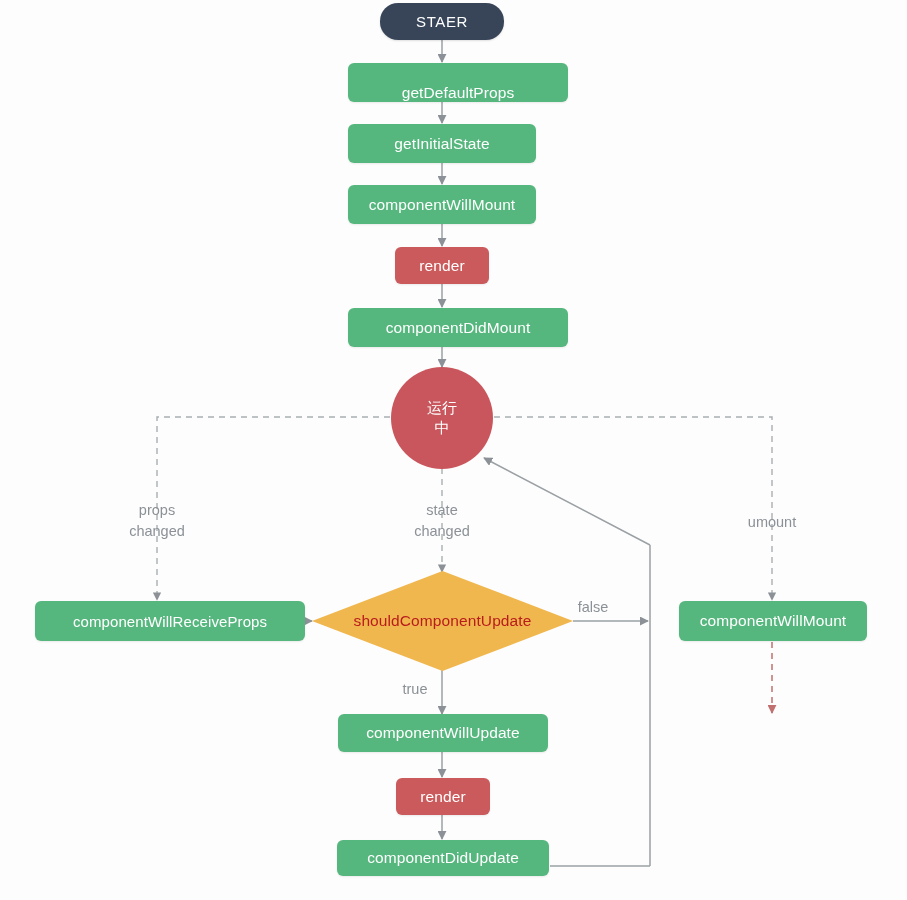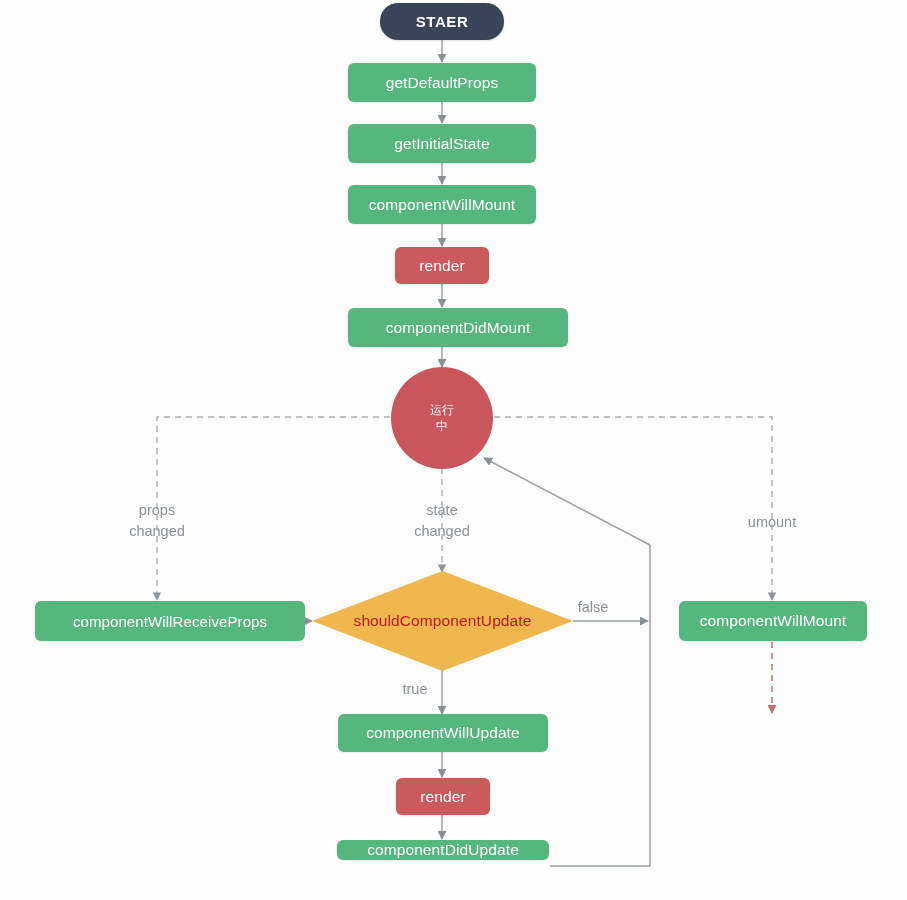--- a/index.html
+++ b/index.html
@@ -34,40 +34,40 @@
     align-items: center;
     justify-content: center;
     text-align: center;
     color: #ffffff;
     letter-spacing: 0.1px;
   }
   .n-start {
     background: #384559;
     border-radius: 18px;
     font-size: 15px;
-    font-weight: 700;
+    font-weight: 400;
     letter-spacing: 0.6px;
     box-shadow: 0 1px 2px rgba(0,0,0,0.12);
   }
   .n-green {
     background: #56b77e;
     border-radius: 6px;
     font-size: 15.5px;
     box-shadow: 0 1px 2px rgba(0,0,0,0.08);
   }
   .n-red {
     background: #ca5a5c;
     border-radius: 6px;
     font-size: 15.5px;
     box-shadow: 0 1px 2px rgba(0,0,0,0.08);
   }
   .n-circle {
     background: #c9565c;
     border-radius: 50%;
-    font-size: 12px;
+    font-size: 15px;
     line-height: 1.35;
     flex-direction: column;
   }
   .n-circle span { display: block; }
   .n-diamond {
     font-size: 15.5px;
     color: #b91c1c;
     background: transparent;
   }
   .diamond-shape {
@@ -138,21 +138,21 @@
     <line x1="442" y1="752" x2="442" y2="777" stroke="#9aa0a4" stroke-width="1.5" marker-end="url(#arrow)"></line>
     <line x1="442" y1="815" x2="442" y2="839" stroke="#9aa0a4" stroke-width="1.5" marker-end="url(#arrow)"></line>
 
     <line x1="772" y1="642" x2="772" y2="713" stroke="#c0706f" stroke-width="1.5" stroke-dasharray="6,5" marker-end="url(#arrowred)"></line>
   </svg>
 
   <div class="node n-start" style="left:380px; top:3px; width:124px; height:37px;">
     <span>STAER</span>
   </div>
 
-  <div class="node n-green" style="left:348px; top:63px; width:188px; height:39px;">
+  <div class="node n-green" style="left:348px; top:63px; width:220px; height:39px;align-items:flex-end;">
     <span>getDefaultProps</span>
   </div>
 
   <div class="node n-green" style="left:348px; top:124px; width:188px; height:39px;">
     <span>getInitialState</span>
   </div>
 
   <div class="node n-green" style="left:348px; top:185px; width:188px; height:39px;">
     <span>componentWillMount</span>
   </div>
@@ -196,18 +196,18 @@
   </div>
 
   <div class="node n-green" style="left:338px; top:714px; width:210px; height:38px;">
     <span>componentWillUpdate</span>
   </div>
 
   <div class="node n-red" style="left:396px; top:778px; width:94px; height:37px;">
     <span>render</span>
   </div>
 
-  <div class="node n-green" style="left:337px; top:840px; width:212px; height:20px;">
+  <div class="node n-green" style="left:337px; top:840px; width:212px; height:36px;">
     <span>componentDidUpdate</span>
   </div>
 
 
 </div>
 
 </body></html>

